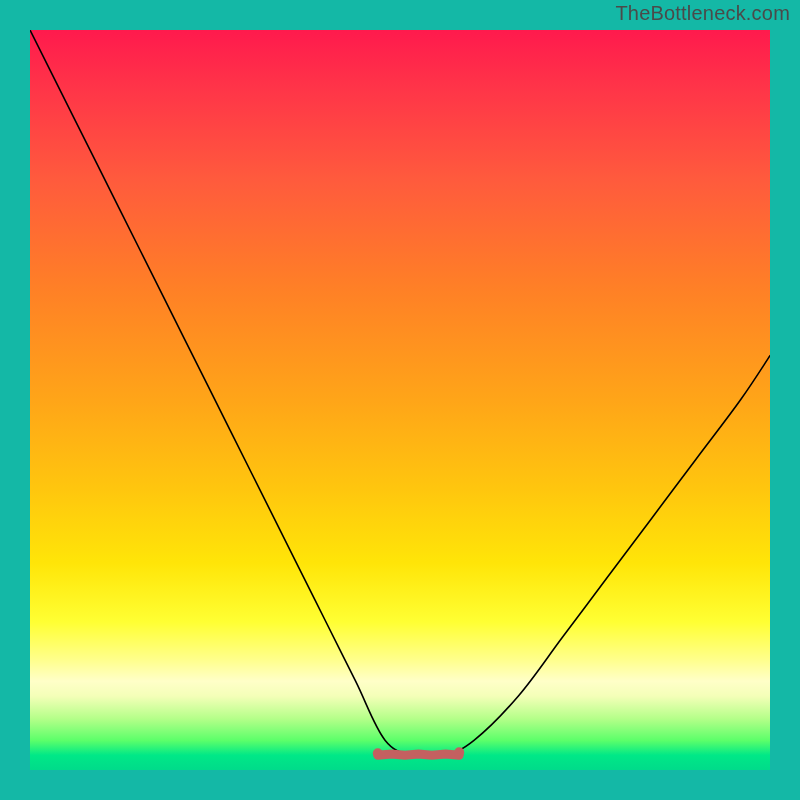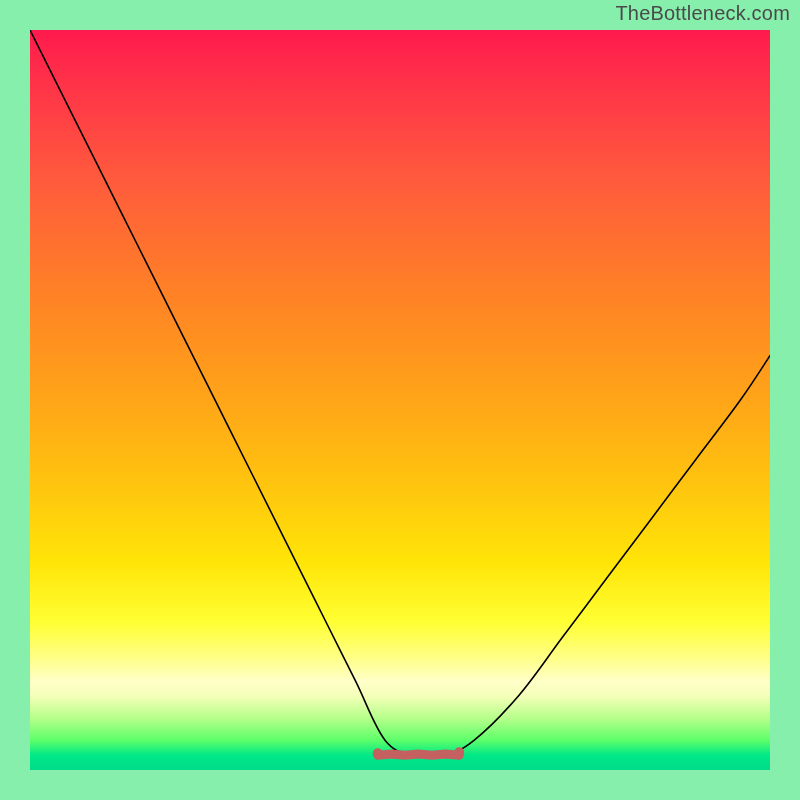--- a/index.html
+++ b/index.html
@@ -8,21 +8,21 @@
     width: 800px;
     height: 800px;
     background: #000;
     overflow: hidden;
     font-family: Arial, Helvetica, sans-serif;
   }
   .frame {
     position: relative;
     width: 800px;
     height: 800px;
-    background: #86efac;
+    background: #14b8a6;
   }
   .watermark {
     position: absolute;
     top: 2px;
     right: 10px;
     color: #4a4a4a;
     font-size: 20px;
     font-weight: 500;
     letter-spacing: 0.2px;
     z-index: 10;

